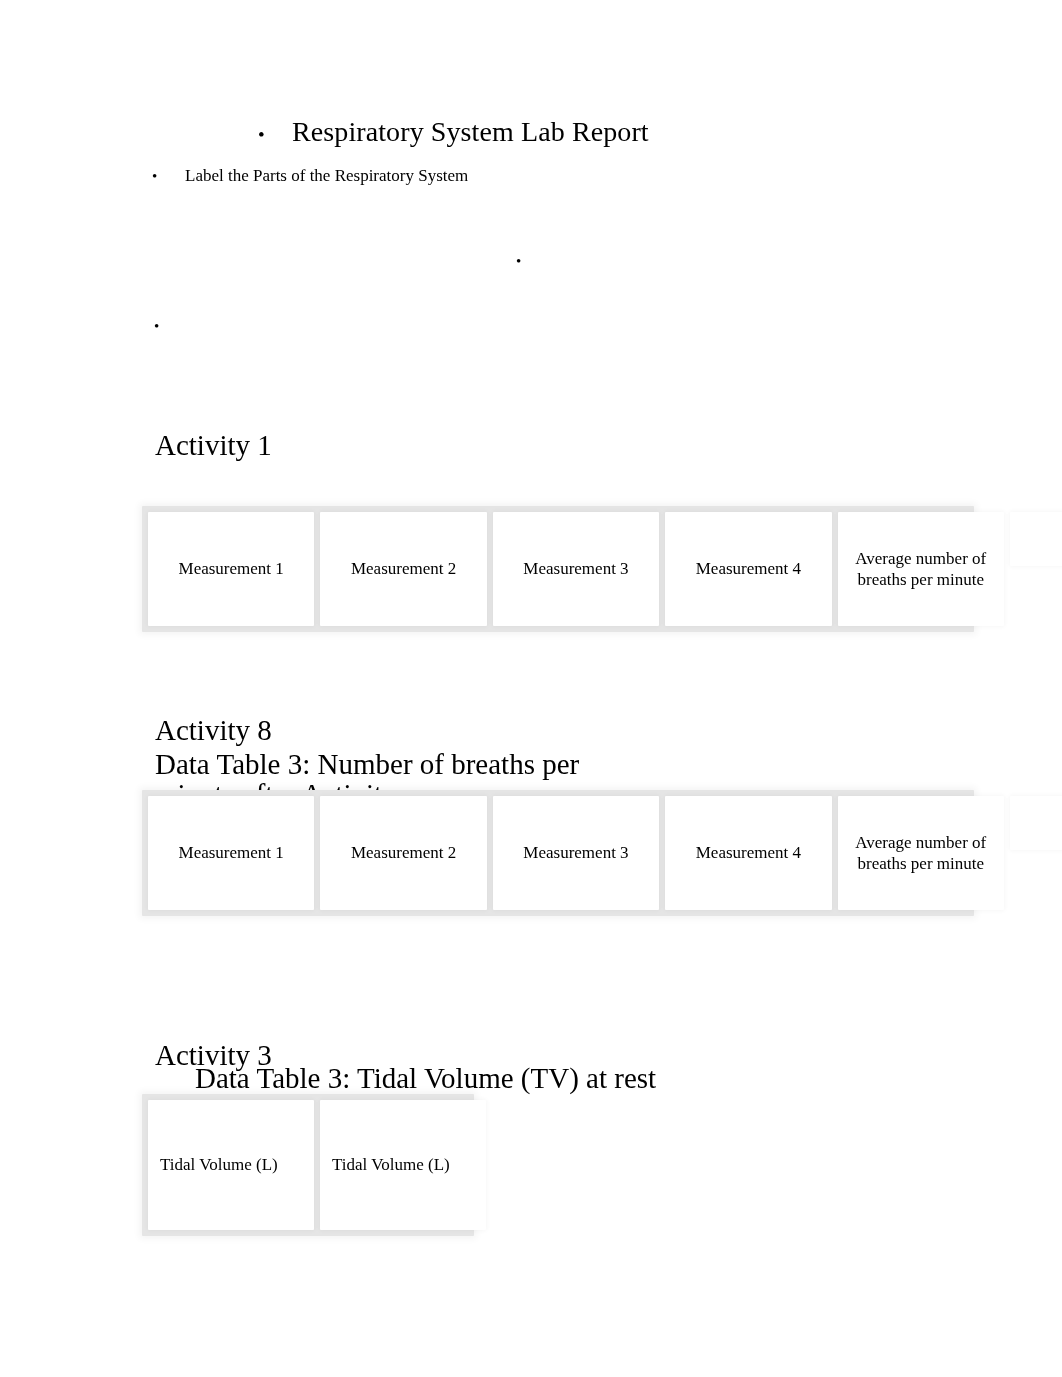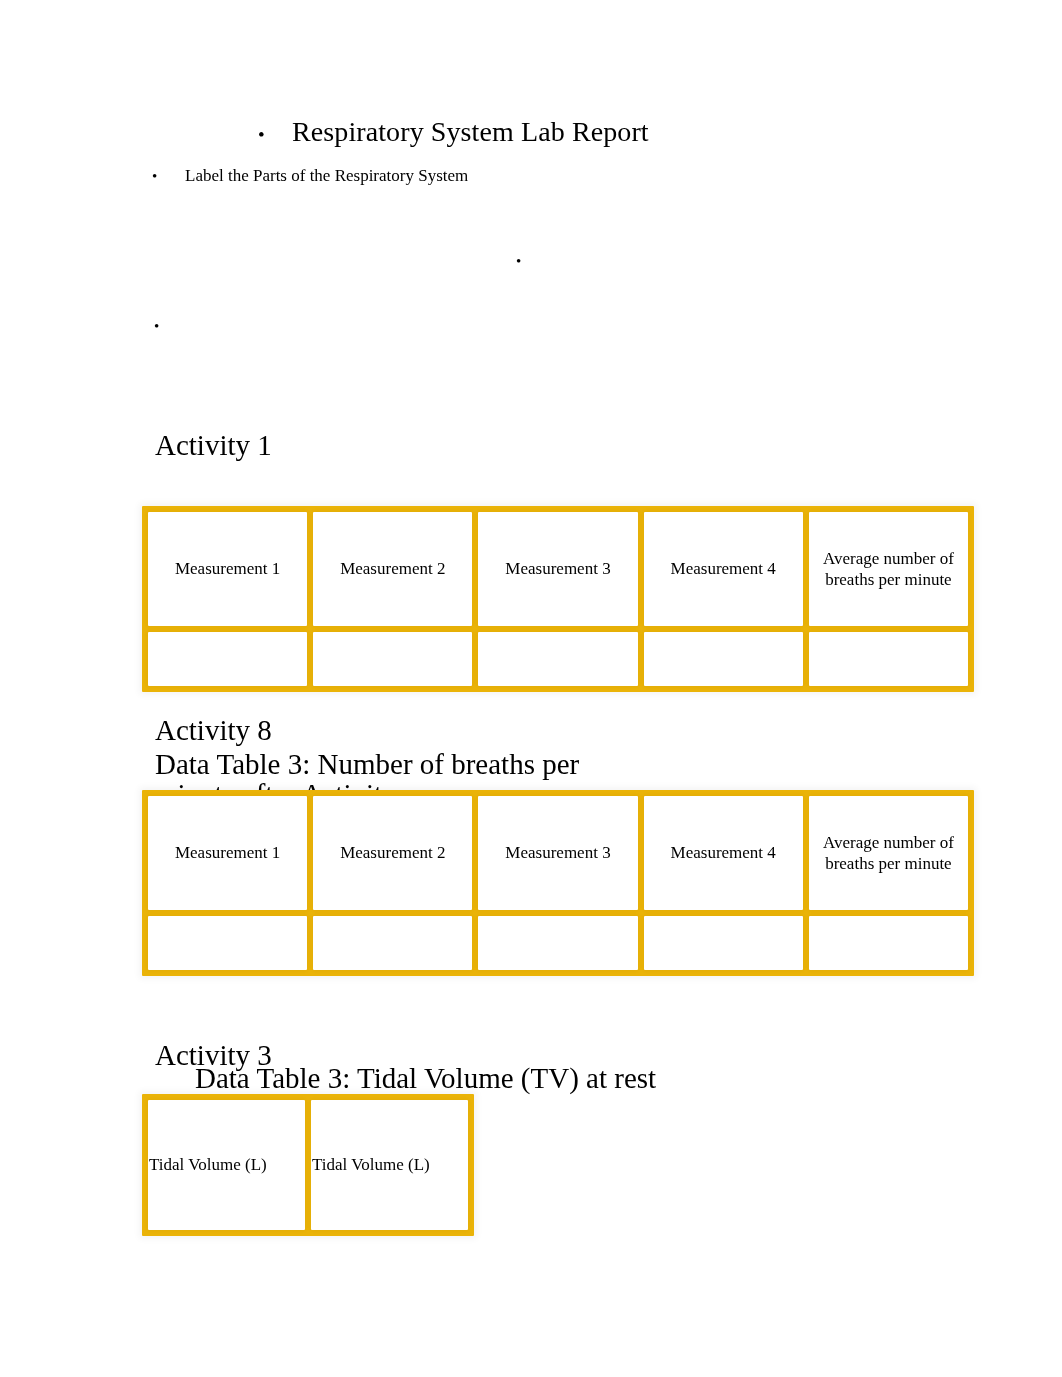--- a/index.html
+++ b/index.html
@@ -84,22 +84,22 @@
   .h-tbl1     { top: 472px; }
   .h-act2     { top: 713px; }
   .h-tbl2     { top: 750px; width: 495px; line-height: 1.02; }
   .h-act3     { top: 1040px; line-height: 1.04; }
   .h-tbl3     { top: 1063px; line-height: 1.04; margin-left: 40px; }
 
   
   .doc-table {
     position: absolute;
     display: flex;
-    flex-direction: column;
-    background: #eab308;
+    flex-direction: row;
+    background: #e5e5e5;
     padding: 3px;
     box-sizing: border-box;
     box-shadow: 0 0 7px 3px rgba(0,0,0,0.045);
     border-radius: 1px;
   }
   .doc-row {
     display: flex;
     flex: none;
   }
   .doc-cell {
@@ -135,21 +135,21 @@
   .t-tidal {
     left: 142px;
     top: 1094px;
     width: 332px;
   }
   .t-tidal .doc-row.head { height: 136px; }
   .t-tidal .doc-cell {
     width: 166px;
     justify-content: flex-start;
     text-align: left;
-    padding-left: 1px;
+    padding-left: 12px;
   }
 </style>
 </head>
 <body>
 
 <div class="page">
 
   <div class="title-line">
     <span class="title-bullet">•</span>
     <span class="title-text">Respiratory System Lab Report</span>

